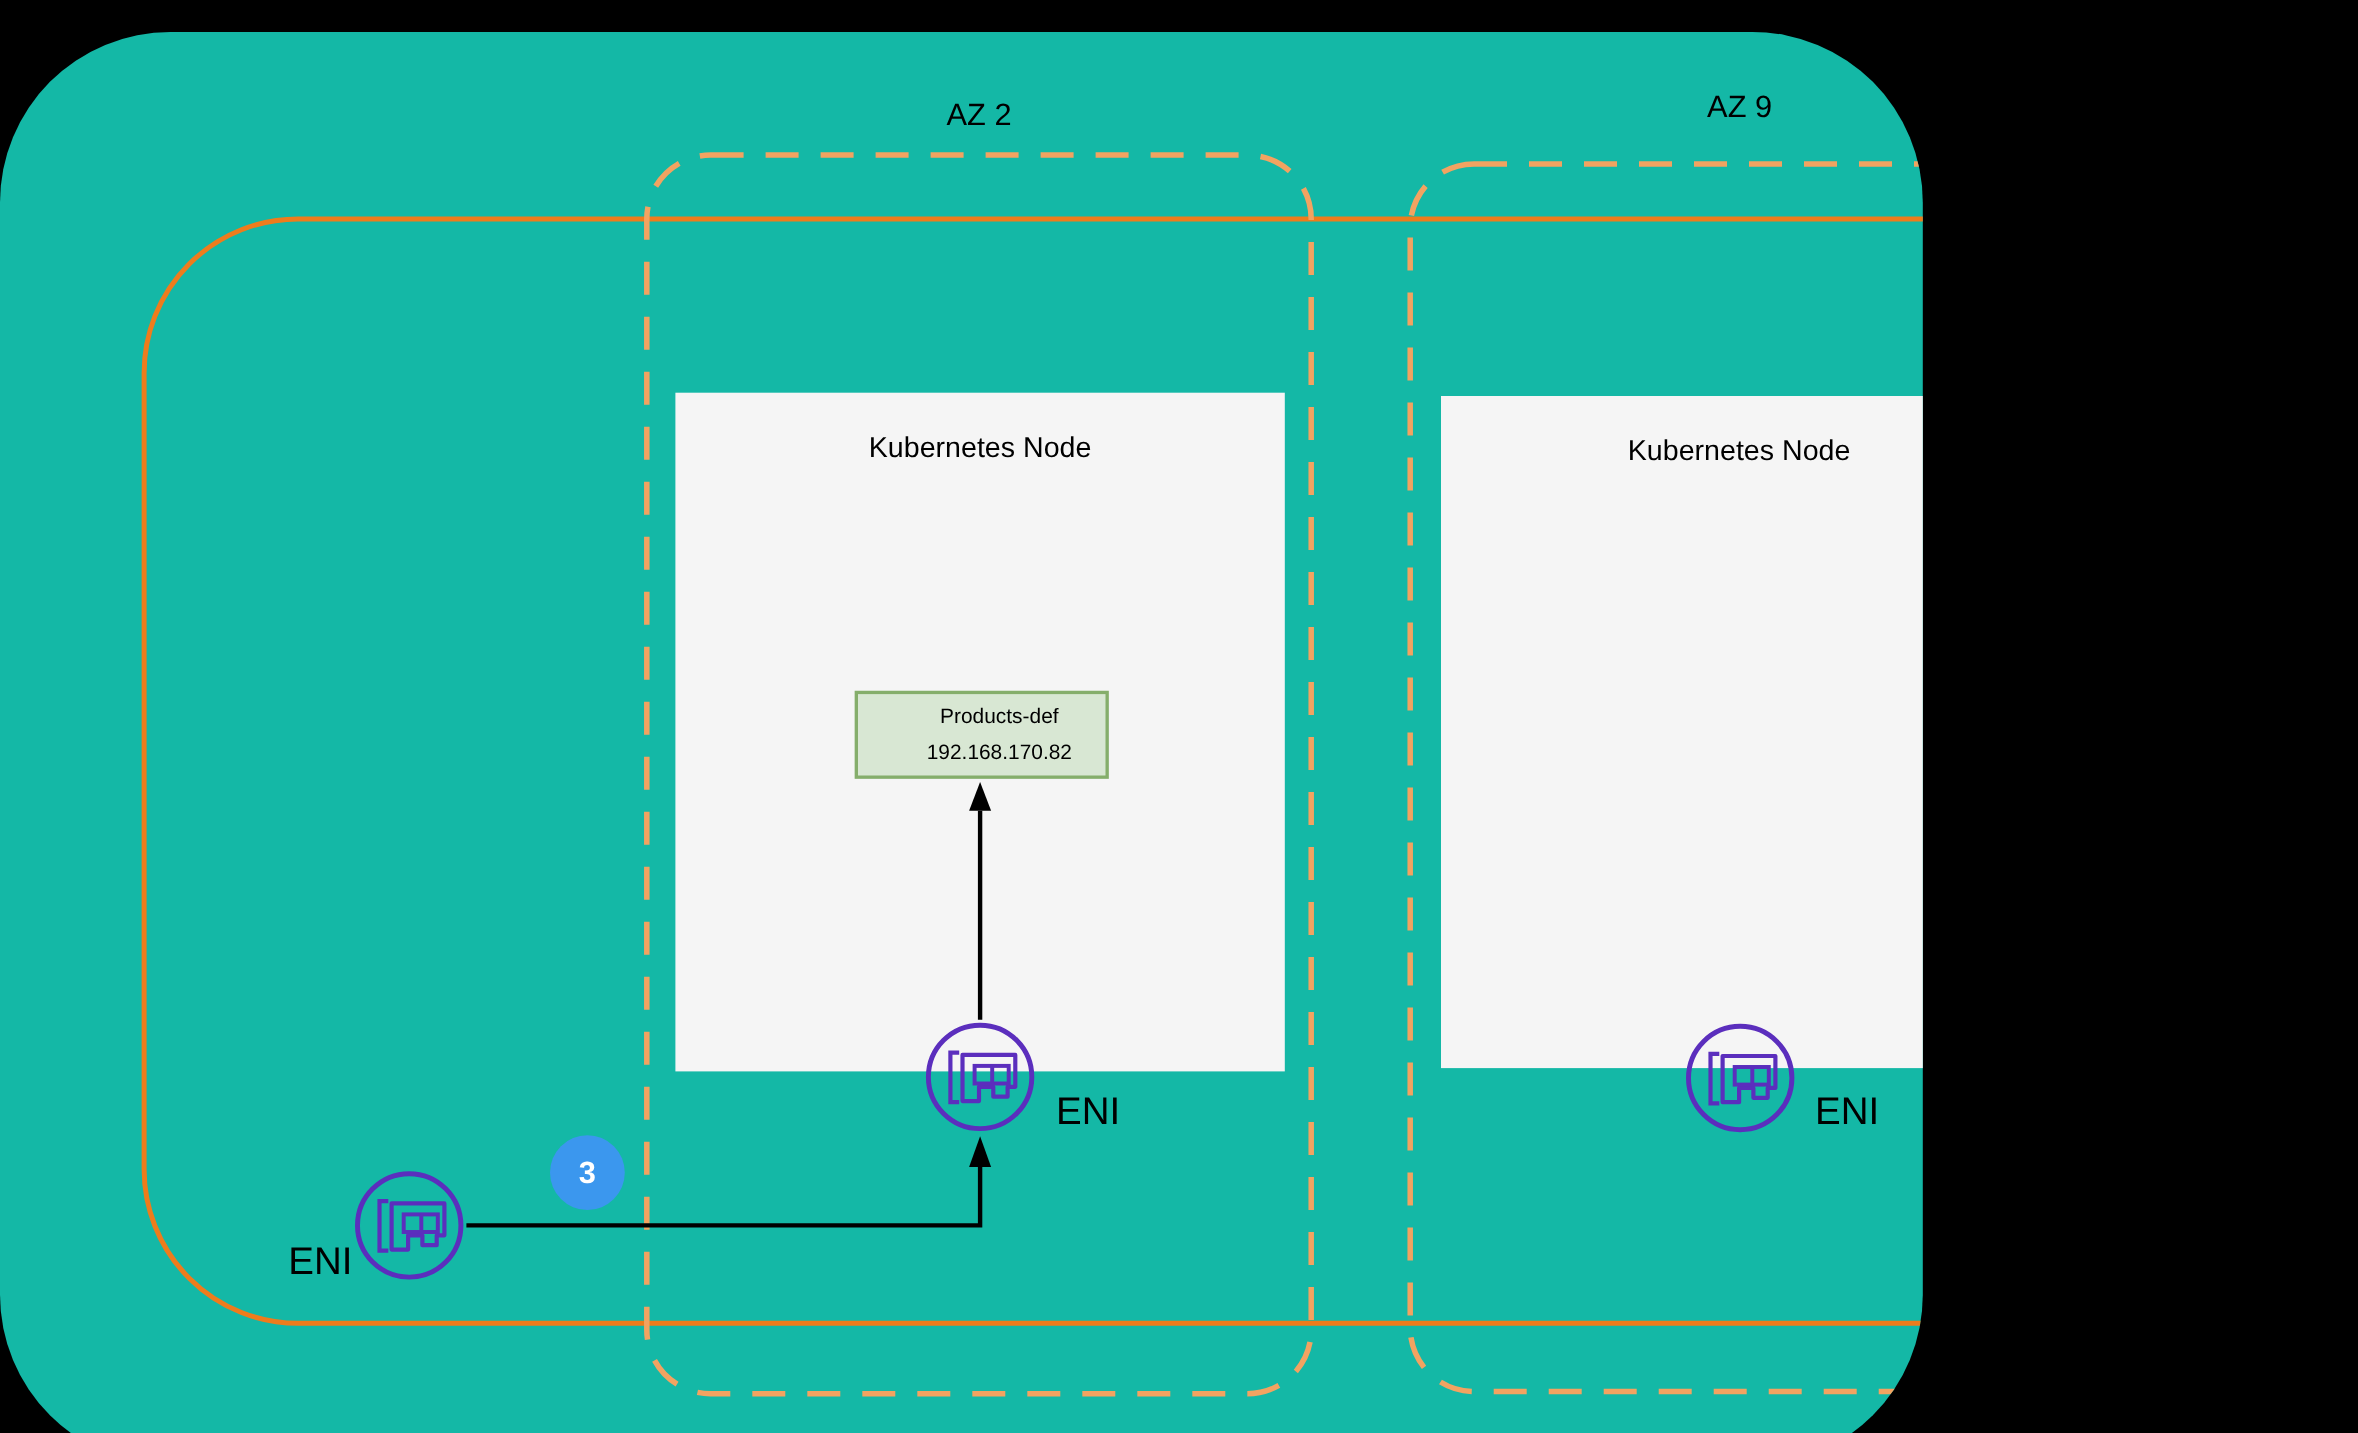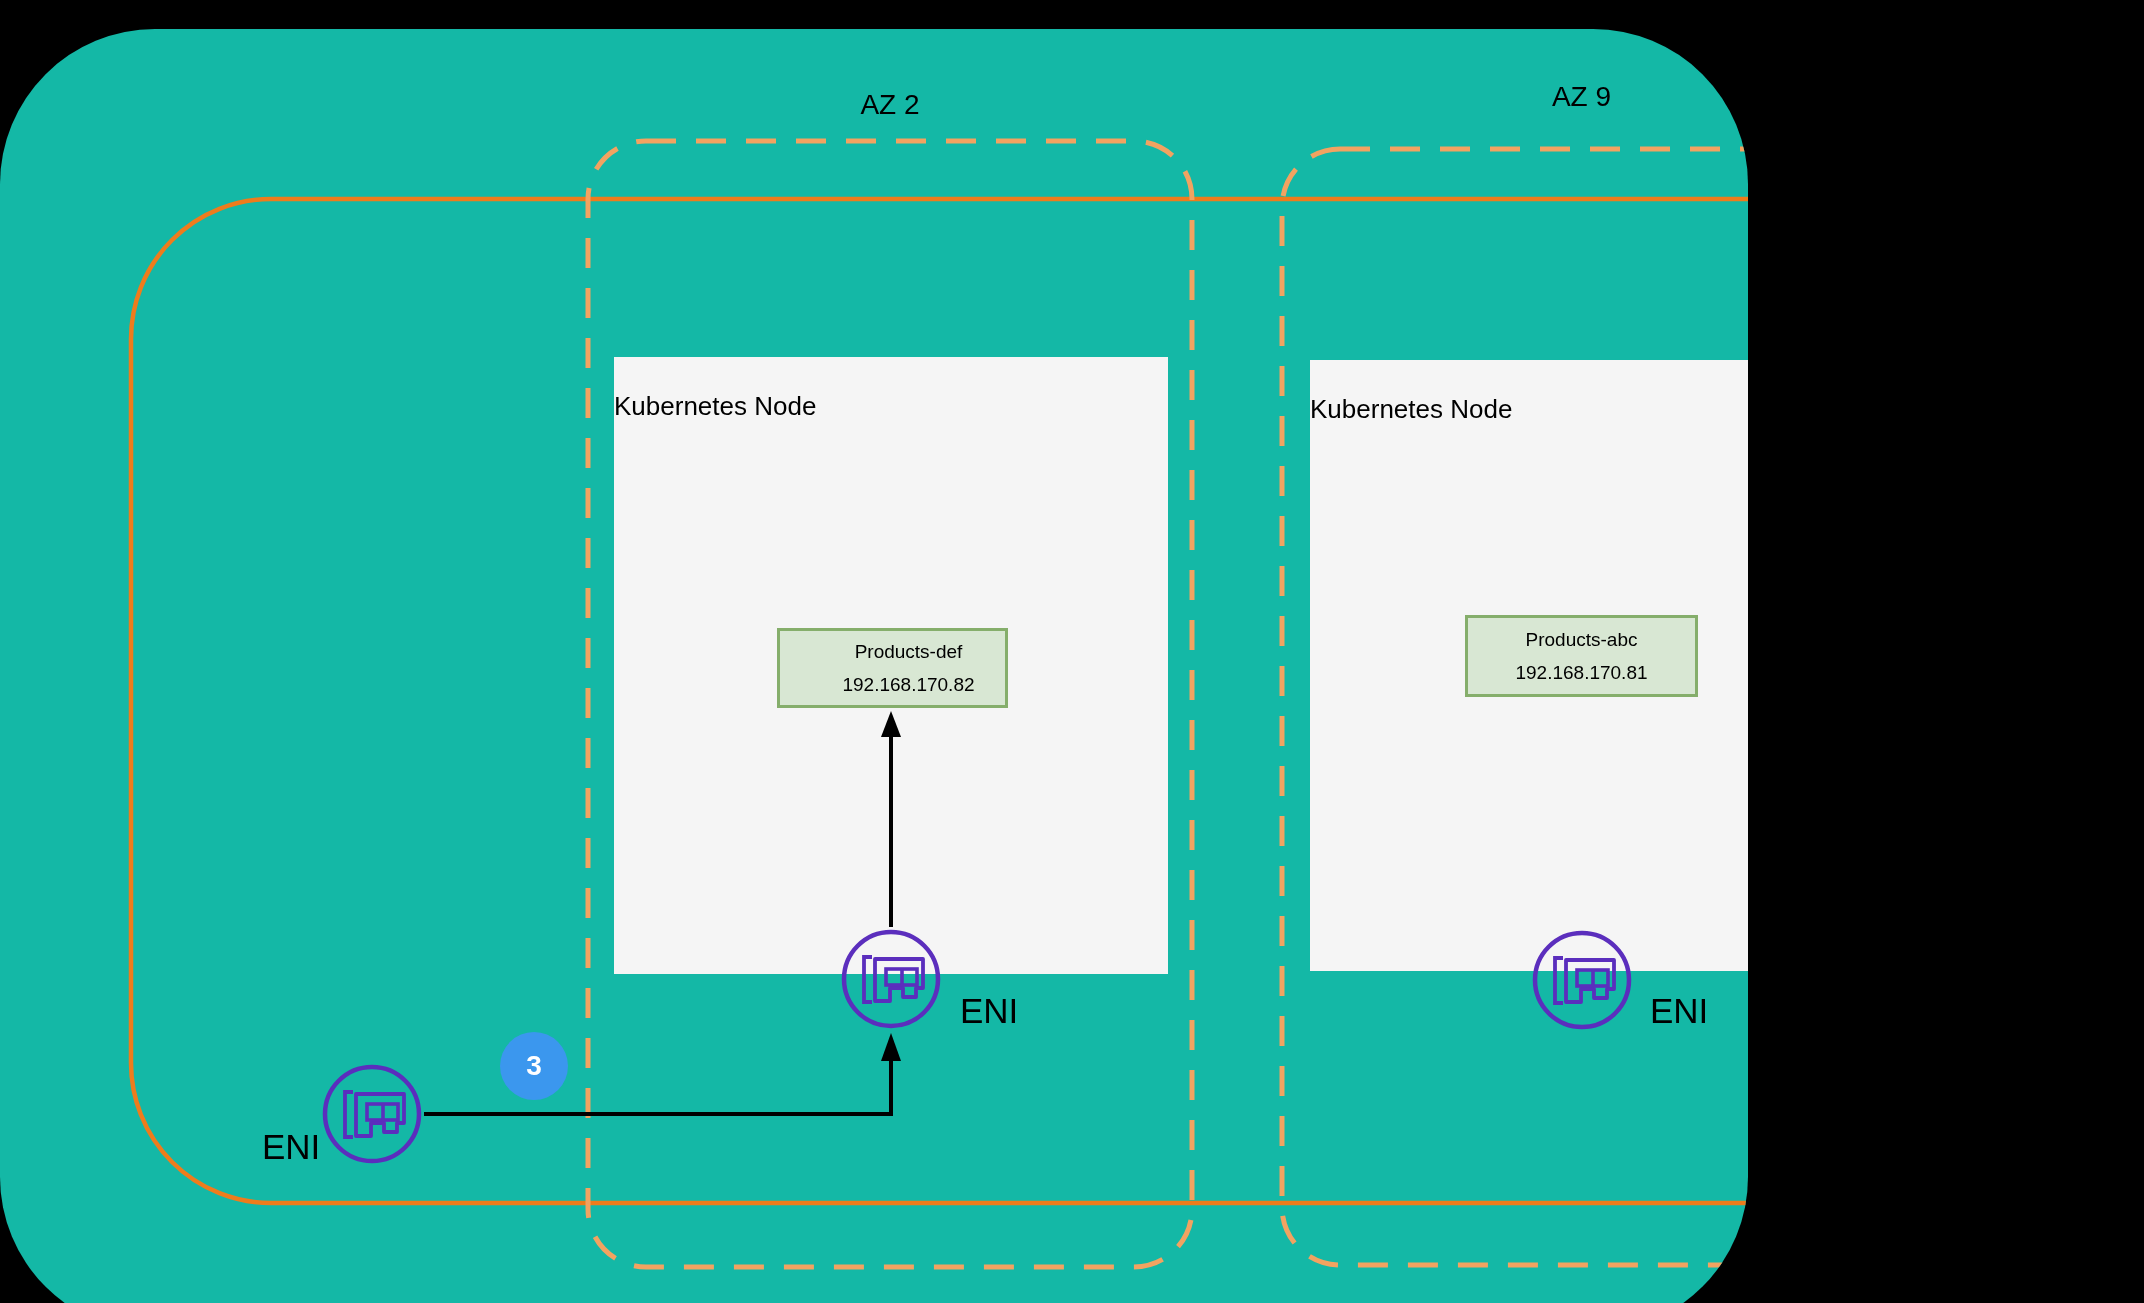--- a/index.html
+++ b/index.html
@@ -22,21 +22,21 @@
   }
   .layer{position:absolute;left:0;top:0;width:2144px;height:1303px;pointer-events:none;}
   svg rect.vpc{fill:none;stroke:var(--vpc_border);stroke-width:4.5;}
   svg rect.az{fill:none;stroke:var(--az_border);stroke-width:5;stroke-dasharray:30 20;}
   .az-label{position:absolute;font-size:28px;color:#000;text-align:center;line-height:32px;}
   .az-label.az2{left:588px;top:60px;width:604px;}
   .az-label.az3{left:1282px;top:52px;width:599px;}
   .k8s-node{position:absolute;background:var(--node_fill);}
   .k8s-node.n1{left:614px;top:328px;width:554px;height:617px;}
   .k8s-node.n2{left:1310px;top:331px;width:542px;height:611px;}
-  .node-title{margin-top:34px;font-size:26px;color:#000;}
+  .node-title{margin-top:34px;text-align:center;font-size:26px;color:#000;}
   .pod{
     position:absolute;background:var(--pod_fill);border:3px solid var(--pod_border);
     display:flex;flex-direction:column;align-items:center;justify-content:center;
     row-gap:11px;font-size:19px;color:#000;box-sizing:border-box;
   }
   .pod.p1{left:777px;top:599px;width:231px;height:80px;padding-left:32px;}
   .pod.p2{left:1465px;top:586px;width:233px;height:82px;}
   .eni-svg{position:absolute;width:104px;height:104px;}
   .eni-svg.mid{left:839px;top:898px;}
   .eni-svg.right{left:1530px;top:899px;}
@@ -74,24 +74,20 @@
   <div class="k8s-node n1">
     <div class="node-title">Kubernetes Node</div>
   </div>
   <div class="k8s-node n2">
     <div class="node-title">Kubernetes Node</div>
   </div>
 
   <div class="pod p1">
     <span>Products-def</span>
     <span>192.168.170.82</span>
-  </div>
-  <div class="pod p2">
-    <span>Products-abc</span>
-    <span>192.168.170.81</span>
   </div>
 
   <svg class="layer" viewBox="0 0 2144 1303">
     <path class="arrow-line" d="M424 1085 H891 V1032"></path>
     <polygon class="arrow-head" points="891,1004 881,1032 901,1032"></polygon>
     <path class="arrow-line" d="M891 898 V708"></path>
     <polygon class="arrow-head" points="891,682 881,708 901,708"></polygon>
   </svg>
 
   <svg class="eni-svg ext" viewBox="0 0 104 104">

